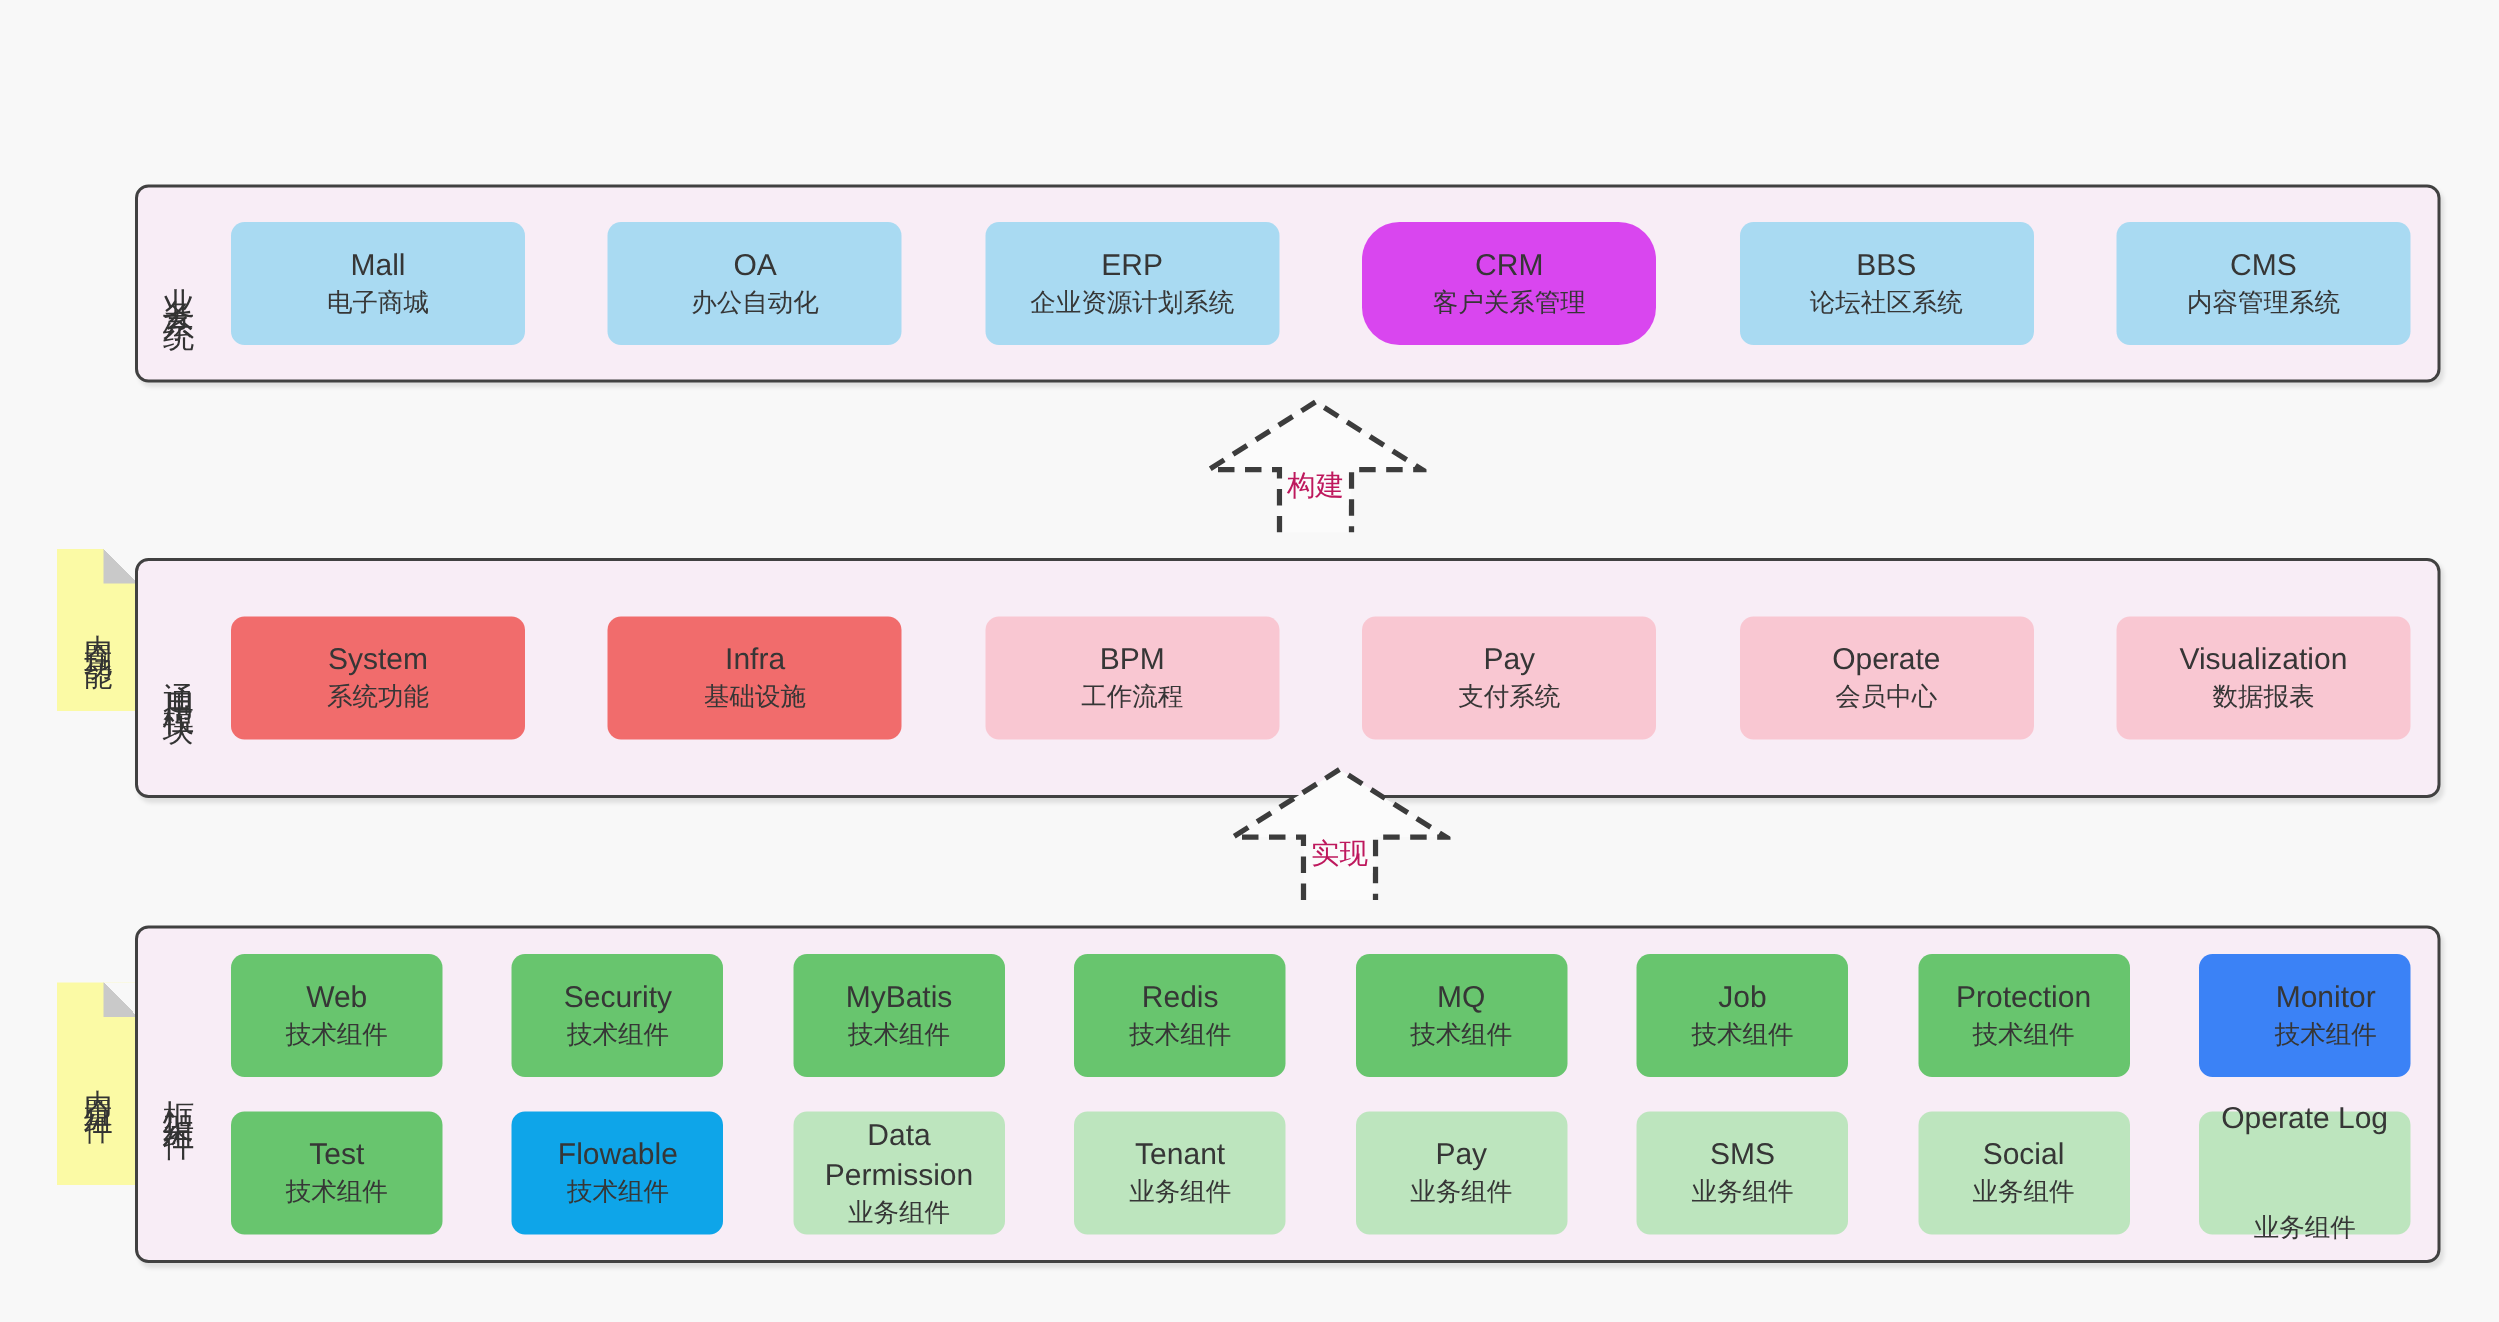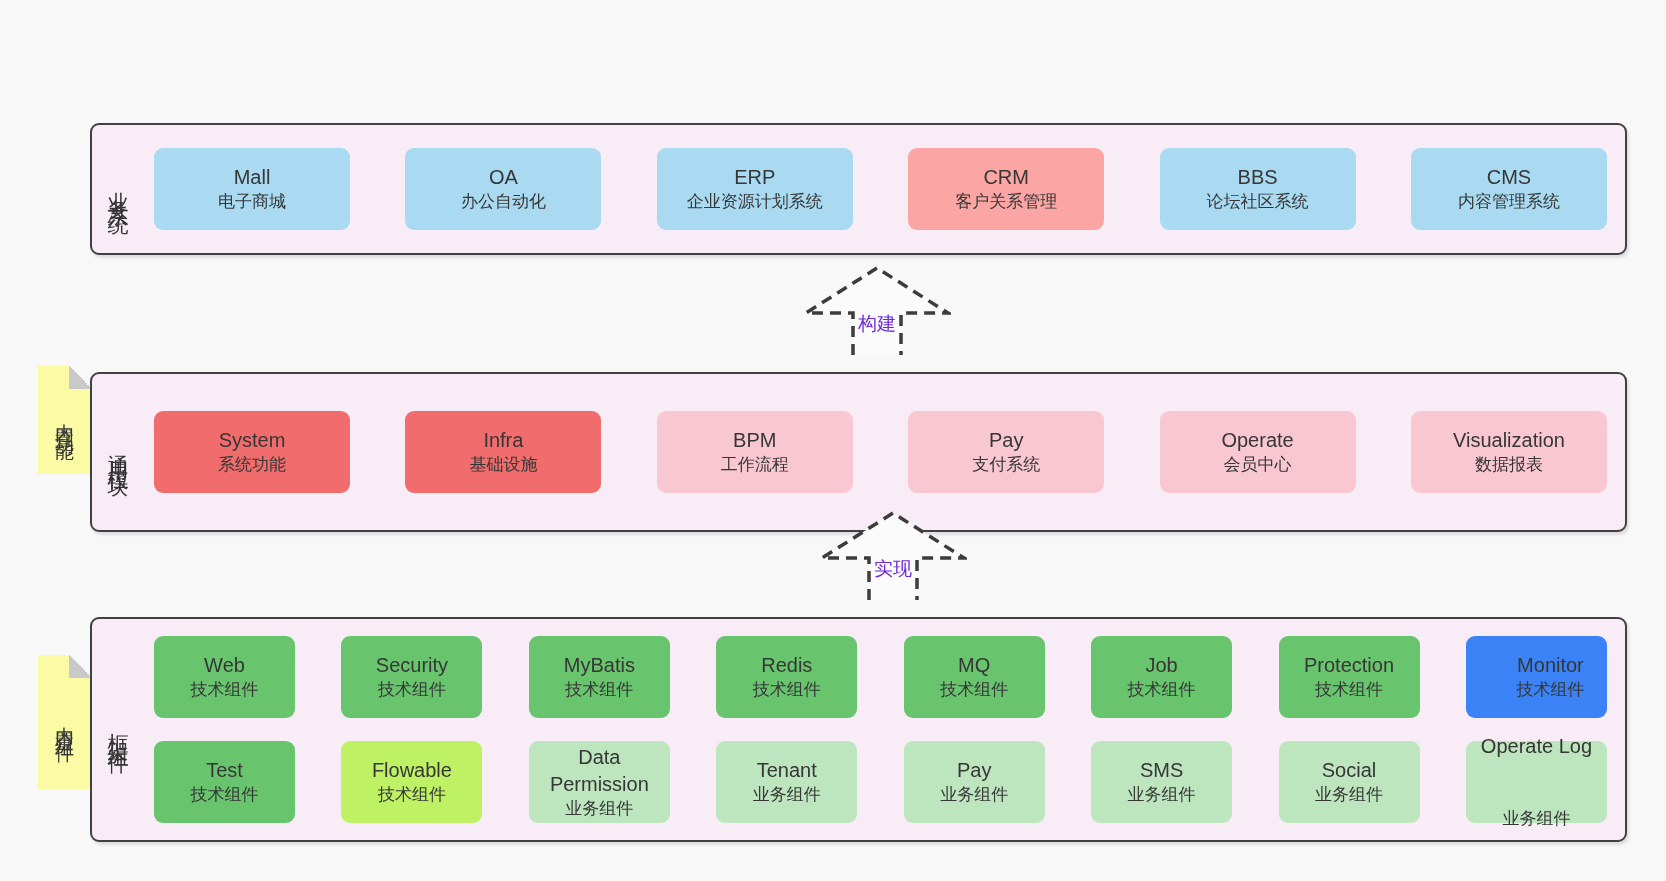--- a/index.html
+++ b/index.html
@@ -63,21 +63,21 @@
   .arrow{position:absolute;width:148px;height:90px;z-index:3;}
   .arrow svg{position:absolute;left:0;top:0;}
   .arrow path{
     fill:#fbfbfb;
     stroke:var(--c-arrow_stroke,#3c3c3c);
     stroke-width:3.5;
     stroke-dasharray:11 7;
   }
   .arrow-label{
     position:absolute;left:50%;top:46px;transform:translateX(-50%);
-    font-size:19px;color:#6d28d9;background:#fbfbfb;padding:0 3px;white-space:nowrap;
+    font-size:19px;color:#be185d;background:#fbfbfb;padding:0 3px;white-space:nowrap;
   }
 </style>
 </head>
 <body>
 
 <div class="canvas">
 
   <div class="note" style="top:366px;height:108px">
     <div class="fold"></div>
     <div class="vtext note-text">内置功能</div>
@@ -96,21 +96,21 @@
             <div class="s">电子商城</div>
           </div>
           <div class="box box-wide" style="background: rgb(169, 218, 242);">
             <div class="t">OA</div>
             <div class="s">办公自动化</div>
           </div>
           <div class="box box-wide" style="background: rgb(169, 218, 242);">
             <div class="t">ERP</div>
             <div class="s">企业资源计划系统</div>
           </div>
-          <div class="box box-wide" style="background: #fca5a5;">
+          <div class="box box-wide" style="background: #d946ef; border-radius: 25px;">
             <div class="t">CRM</div>
             <div class="s">客户关系管理</div>
           </div>
           <div class="box box-wide" style="background: rgb(169, 218, 242);">
             <div class="t">BBS</div>
             <div class="s">论坛社区系统</div>
           </div>
           <div class="box box-wide" style="background: rgb(169, 218, 242);">
             <div class="t">CMS</div>
             <div class="s">内容管理系统</div>
@@ -186,21 +186,21 @@
           <div class="box box-narrow" style="background: #3b82f6; padding-left: 34px;">
             <div class="t">Monitor</div>
             <div class="s">技术组件</div>
           </div>
         </div>
         <div class="row">
           <div class="box box-narrow" style="background: rgb(104, 197, 110);">
             <div class="t">Test</div>
             <div class="s">技术组件</div>
           </div>
-          <div class="box box-narrow" style="background: #bef264;">
+          <div class="box box-narrow" style="background: #0ea5e9;">
             <div class="t">Flowable</div>
             <div class="s">技术组件</div>
           </div>
           <div class="box box-narrow" style="background: rgb(189, 229, 190);">
             <div class="t">Data Permission</div>
             <div class="s">业务组件</div>
           </div>
           <div class="box box-narrow" style="background: rgb(189, 229, 190);">
             <div class="t">Tenant</div>
             <div class="s">业务组件</div>

